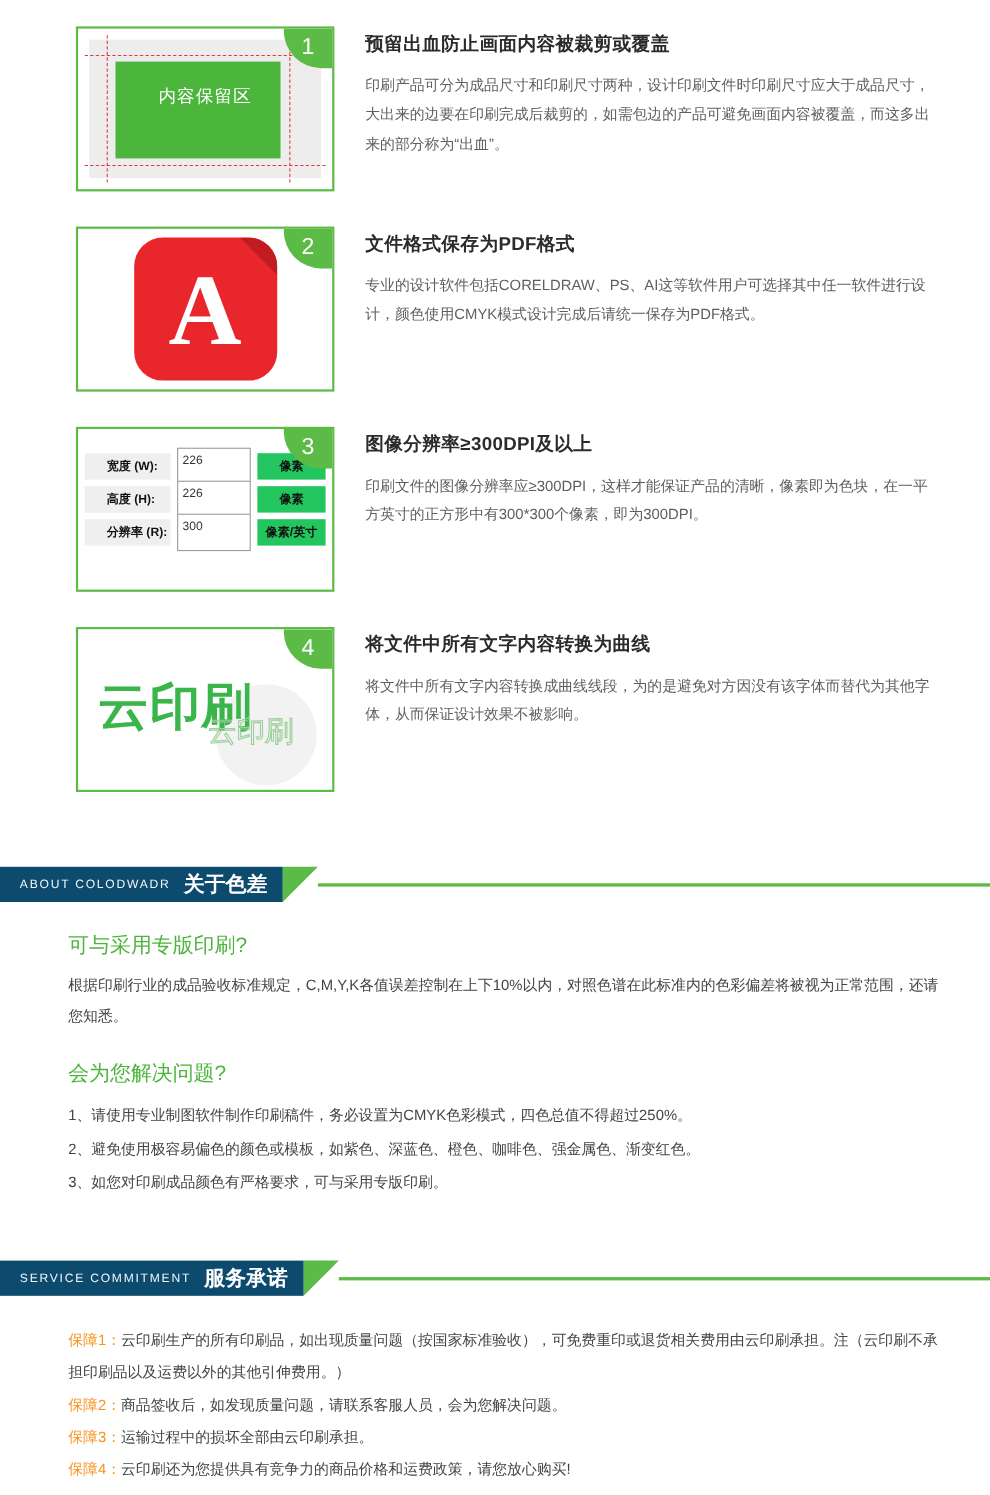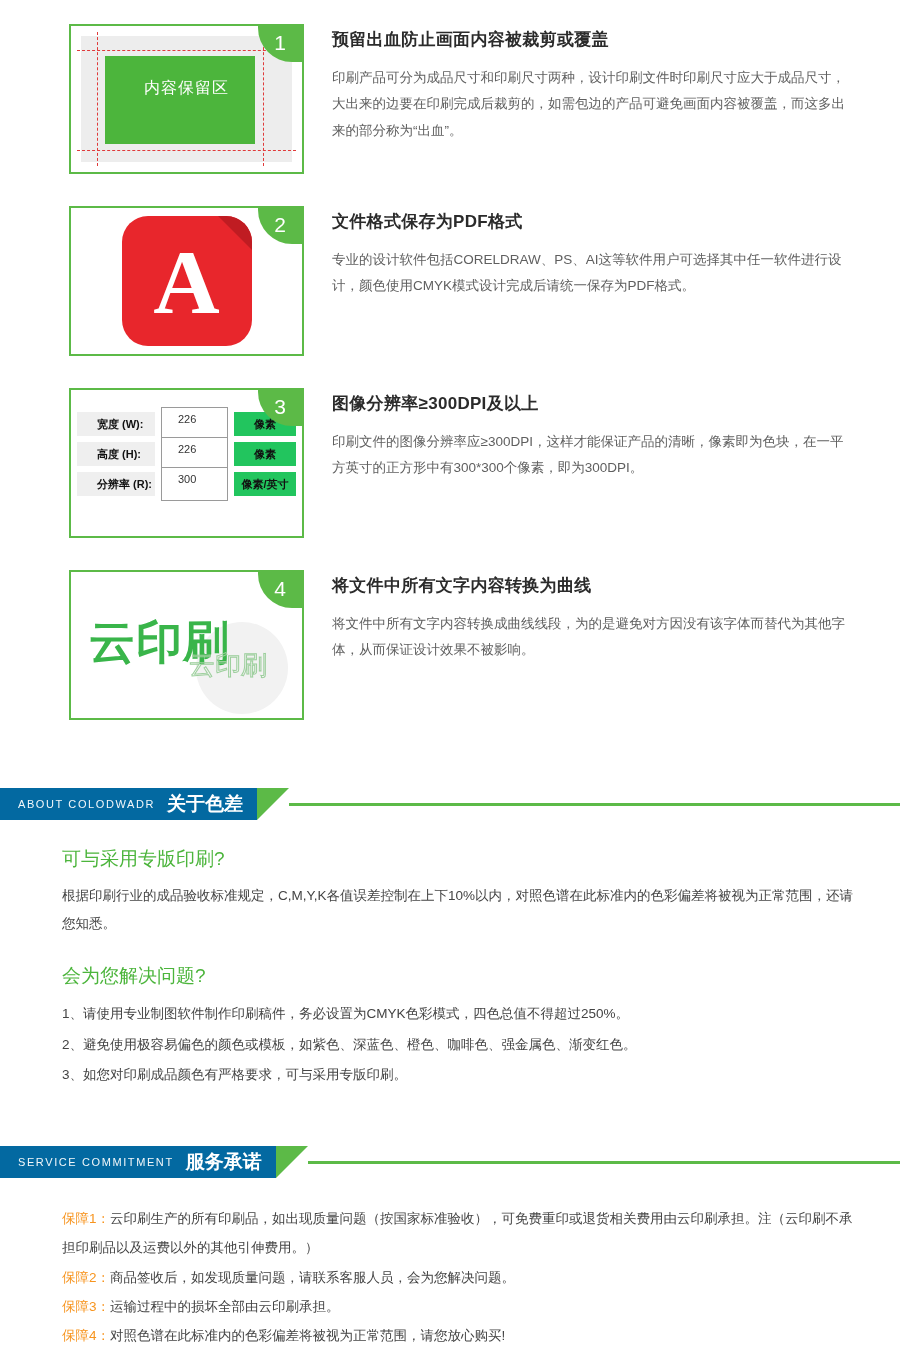--- a/index.html
+++ b/index.html
@@ -117,21 +117,21 @@
     background:#efefef; height:24px; line-height:24px;
     padding-left:20px;
     font-family: "Liberation Sans", sans-serif;
   }
   .dlg-input {
     flex: 1;
     height:34px; line-height:22px;
     border:1px solid #9a9a9a;
     background:#fff;
     font-size:11px; color:#333;
-    padding-left:16px;
+    padding-left:4px;
     margin: 0 6px;
   }
   .dlg-unit {
     width: 62px; min-width:62px;
     font-size:11px; color:#111; font-weight:bold;
     background:#22c55e; height:24px; line-height:24px;
     text-align:center;
   }
 
   
@@ -156,21 +156,21 @@
 
   
   .section-head {
     position: relative;
     height: 32px;
     margin: 10px 0 0 0;
     display: flex;
     align-items: stretch;
   }
   .sh-bar {
-    background: #0369a1;
+    background: #0c4a6e;
     color: #fff;
     display:flex; align-items:center;
     padding: 0 14px 0 18px;
     position: relative;
   }
   .sh-en {
     font-size: 11px;
     letter-spacing: 1.6px;
     text-transform: uppercase;
     font-family: "Liberation Sans", sans-serif;
@@ -334,17 +334,17 @@
     <div class="commit-row">
       <span class="commit-key">保障1：</span><span>云印刷生产的所有印刷品，如出现质量问题（按国家标准验收），可免费重印或退货相关费用由云印刷承担。注（云印刷不承担印刷品以及运费以外的其他引伸费用。）</span>
     </div>
     <div class="commit-row">
       <span class="commit-key">保障2：</span><span>商品签收后，如发现质量问题，请联系客服人员，会为您解决问题。</span>
     </div>
     <div class="commit-row">
       <span class="commit-key">保障3：</span><span>运输过程中的损坏全部由云印刷承担。</span>
     </div>
     <div class="commit-row">
-      <span class="commit-key">保障4：</span><span>对照色谱在此标准内的色彩偏差将被视为正常范围，请您放心购买!</span>
+      <span class="commit-key">保障4：</span><span>云印刷还为您提供具有竞争力的商品价格和运费政策，请您放心购买!</span>
     </div>
   </div>
 
 </div>
 
 </body></html>

